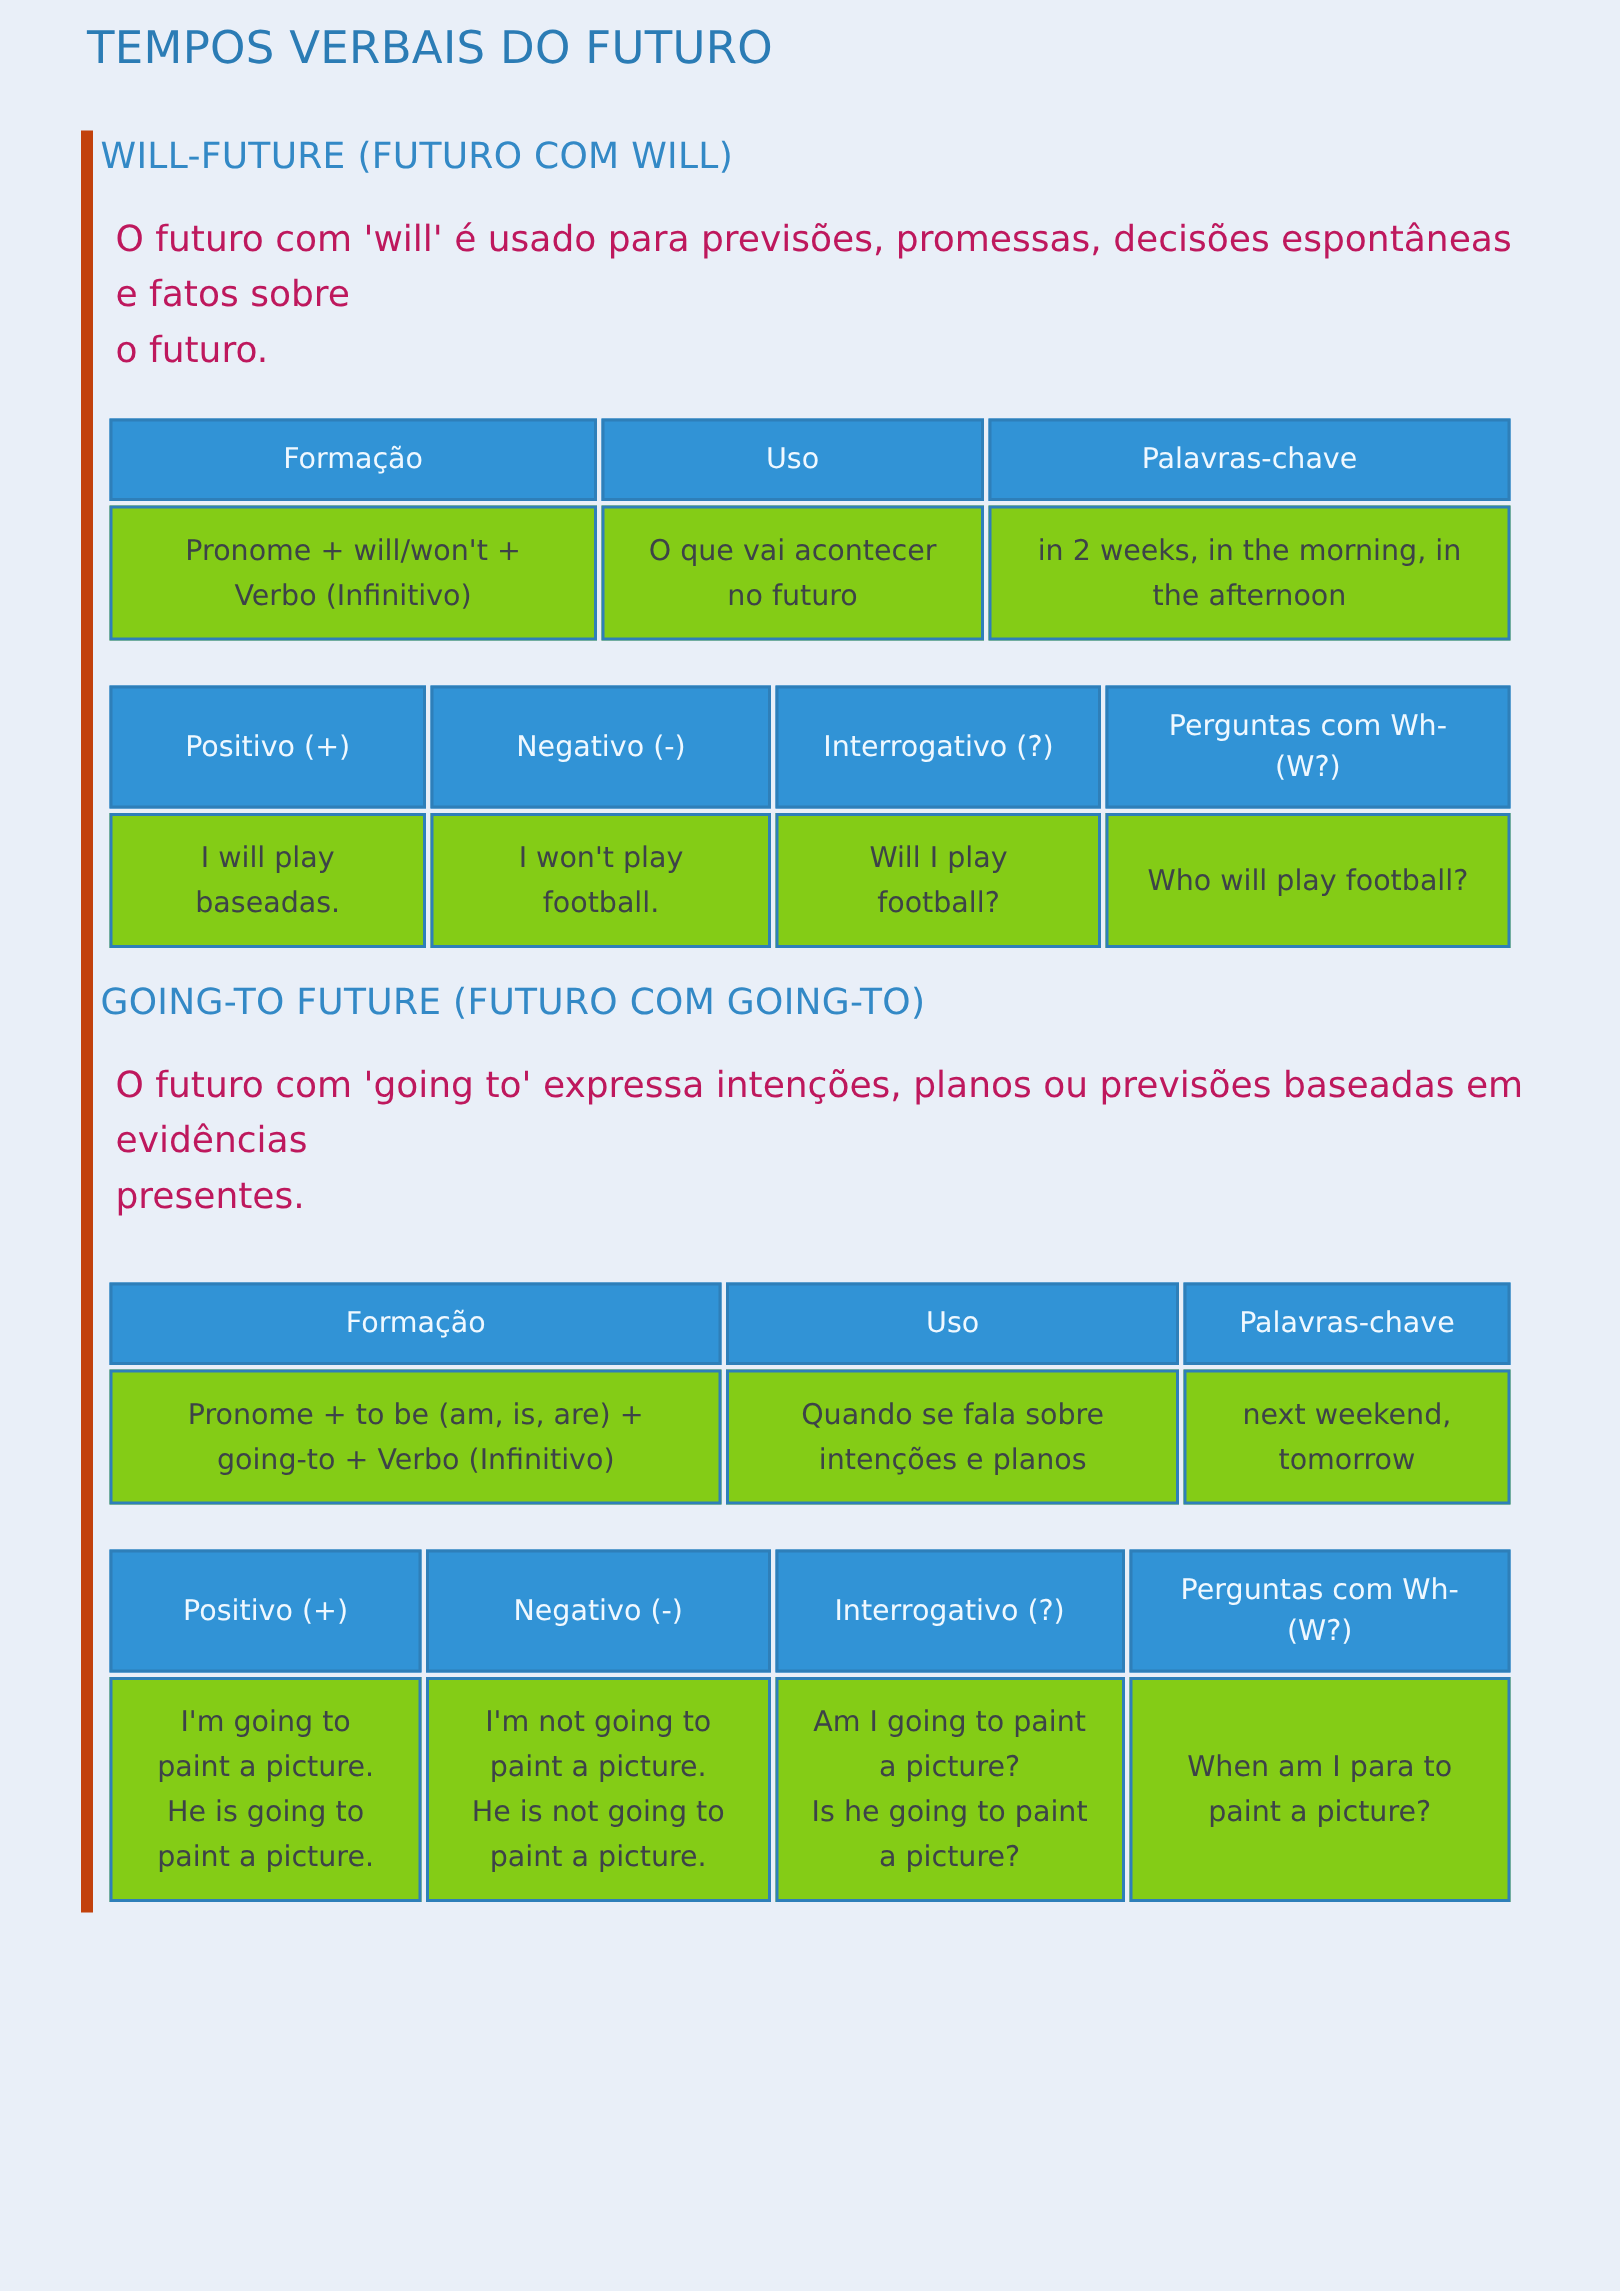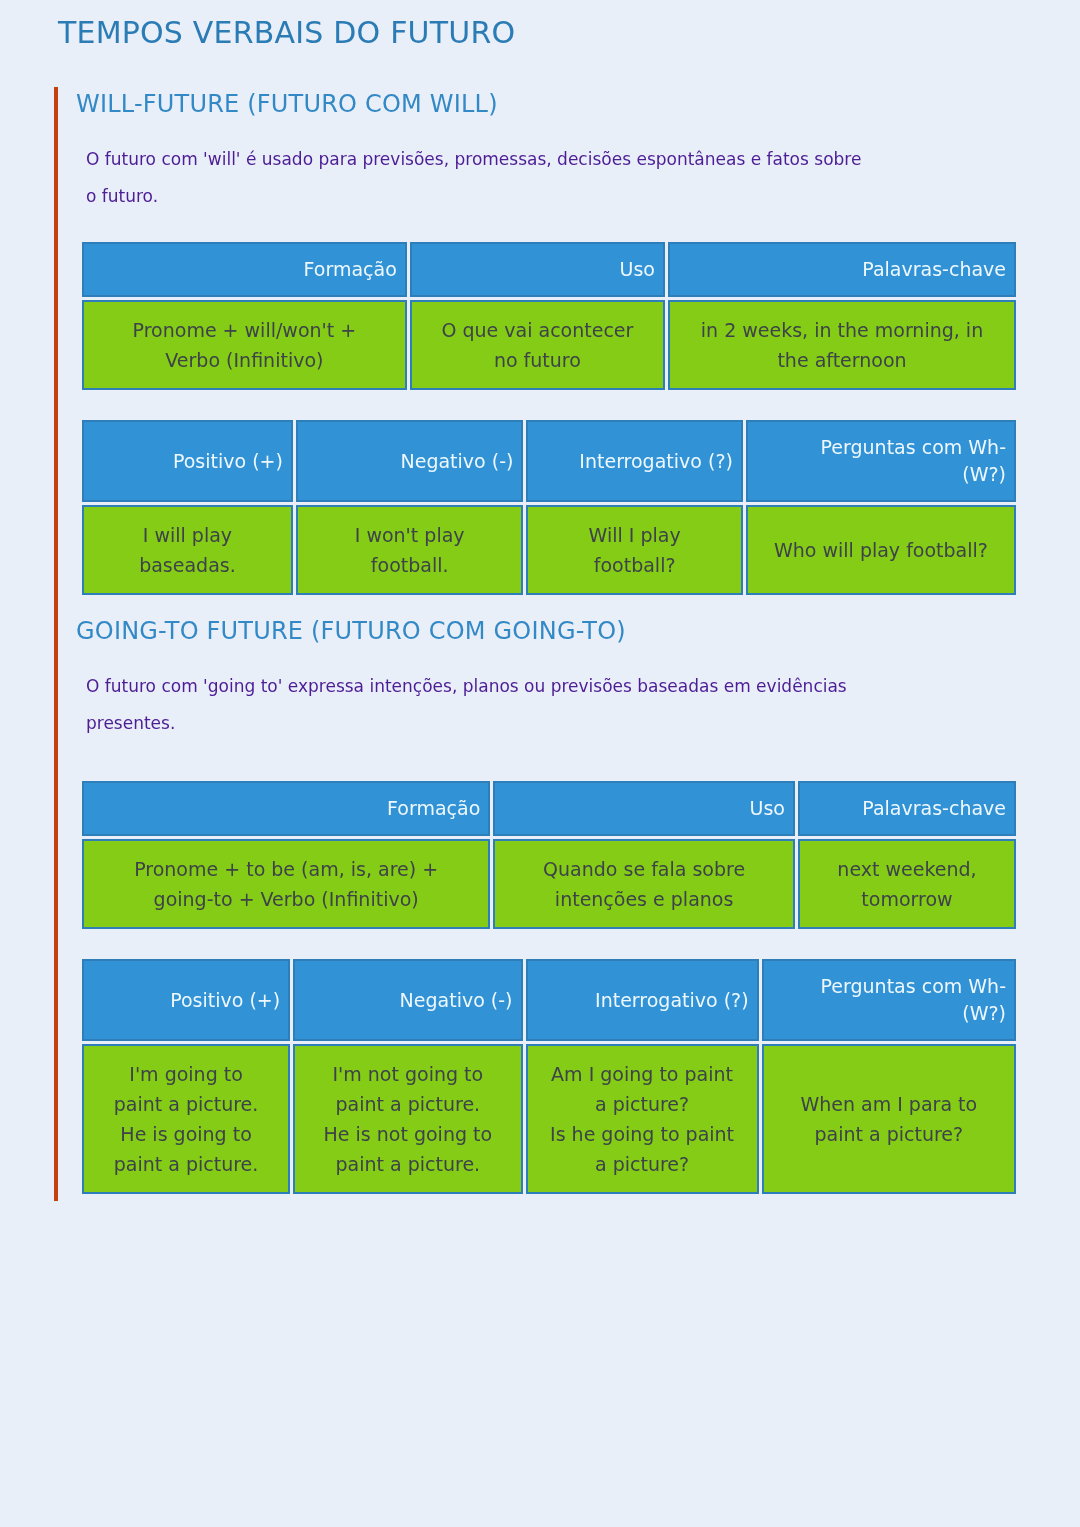--- a/index.html
+++ b/index.html
@@ -19,56 +19,56 @@
   .page-title {
     margin: 14px 0 0 58px;
     font-size: 30px;
     font-weight: 500;
     line-height: 38px;
     color: #2b7cb5;
     letter-spacing: 0.2px;
   }
   .content-block {
     margin: 35px 62px 0 54px;
-    border-left: 4px solid #c2410c;
-    padding: 2px 0 4px 18px;
+    border-left: 8px solid #c2410c;
+    padding: 2px 0 4px 5px;
   }
   .section-heading {
     font-size: 24px;
     font-weight: 500;
     line-height: 30px;
     color: #3389c6;
     letter-spacing: 0.2px;
   }
   .section-heading.second {
     margin-top: 18px;
   }
   .section-description {
     margin: 22px 0 0 10px;
-    font-size: 17px;
+    font-size: 24px;
     line-height: 37px;
     white-space: pre-line;
-    color: #4c1d95;
+    color: #be185d;
   }
   table.grammar-table {
     border-collapse: separate;
     border-spacing: 3px;
     width: 940px;
     margin: 24px 0 0 3px;
     table-layout: fixed;
   }
   table.grammar-table th {
     background: #3193d6;
     border: 2px solid #2e7fb9;
     color: #eff8ff;
     font-weight: 400;
     font-size: 19px;
     line-height: 27px;
     padding: 12px 8px;
-    text-align: right;
+    text-align: center;
     white-space: pre-line;
   }
   table.grammar-table td {
     background: #84cc16;
     border: 2px solid #2e7fb9;
     font-size: 19px;
     line-height: 30px;
     padding: 13px 8px;
     text-align: center;
     vertical-align: middle;

